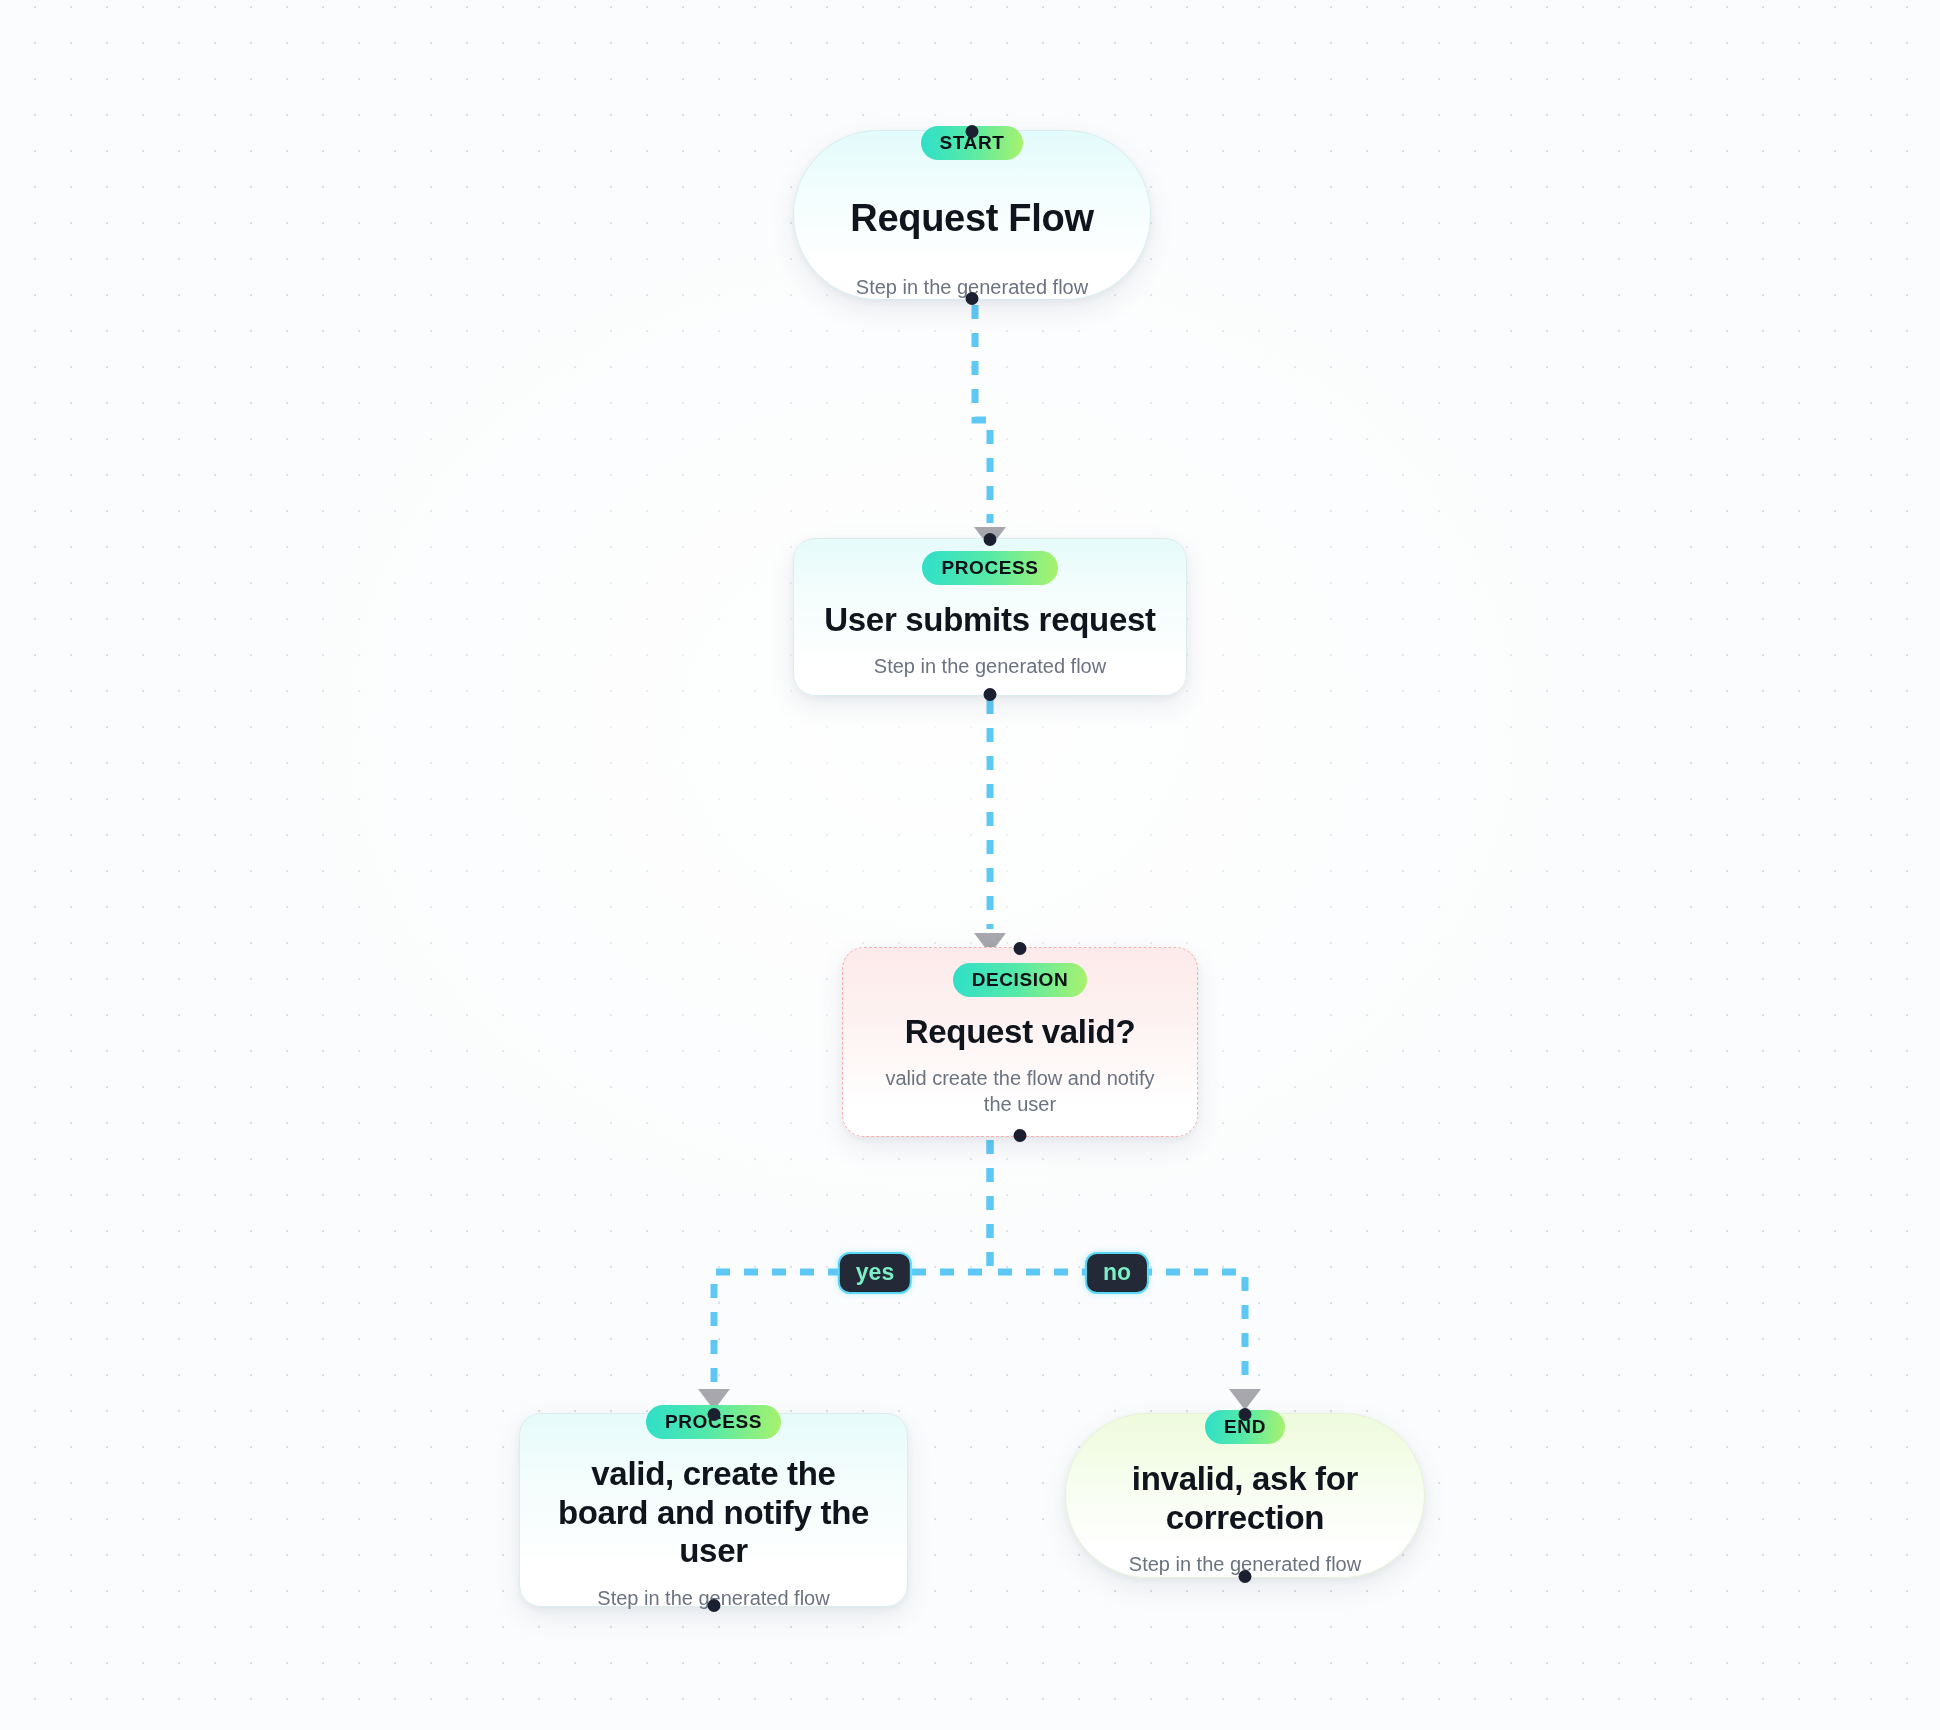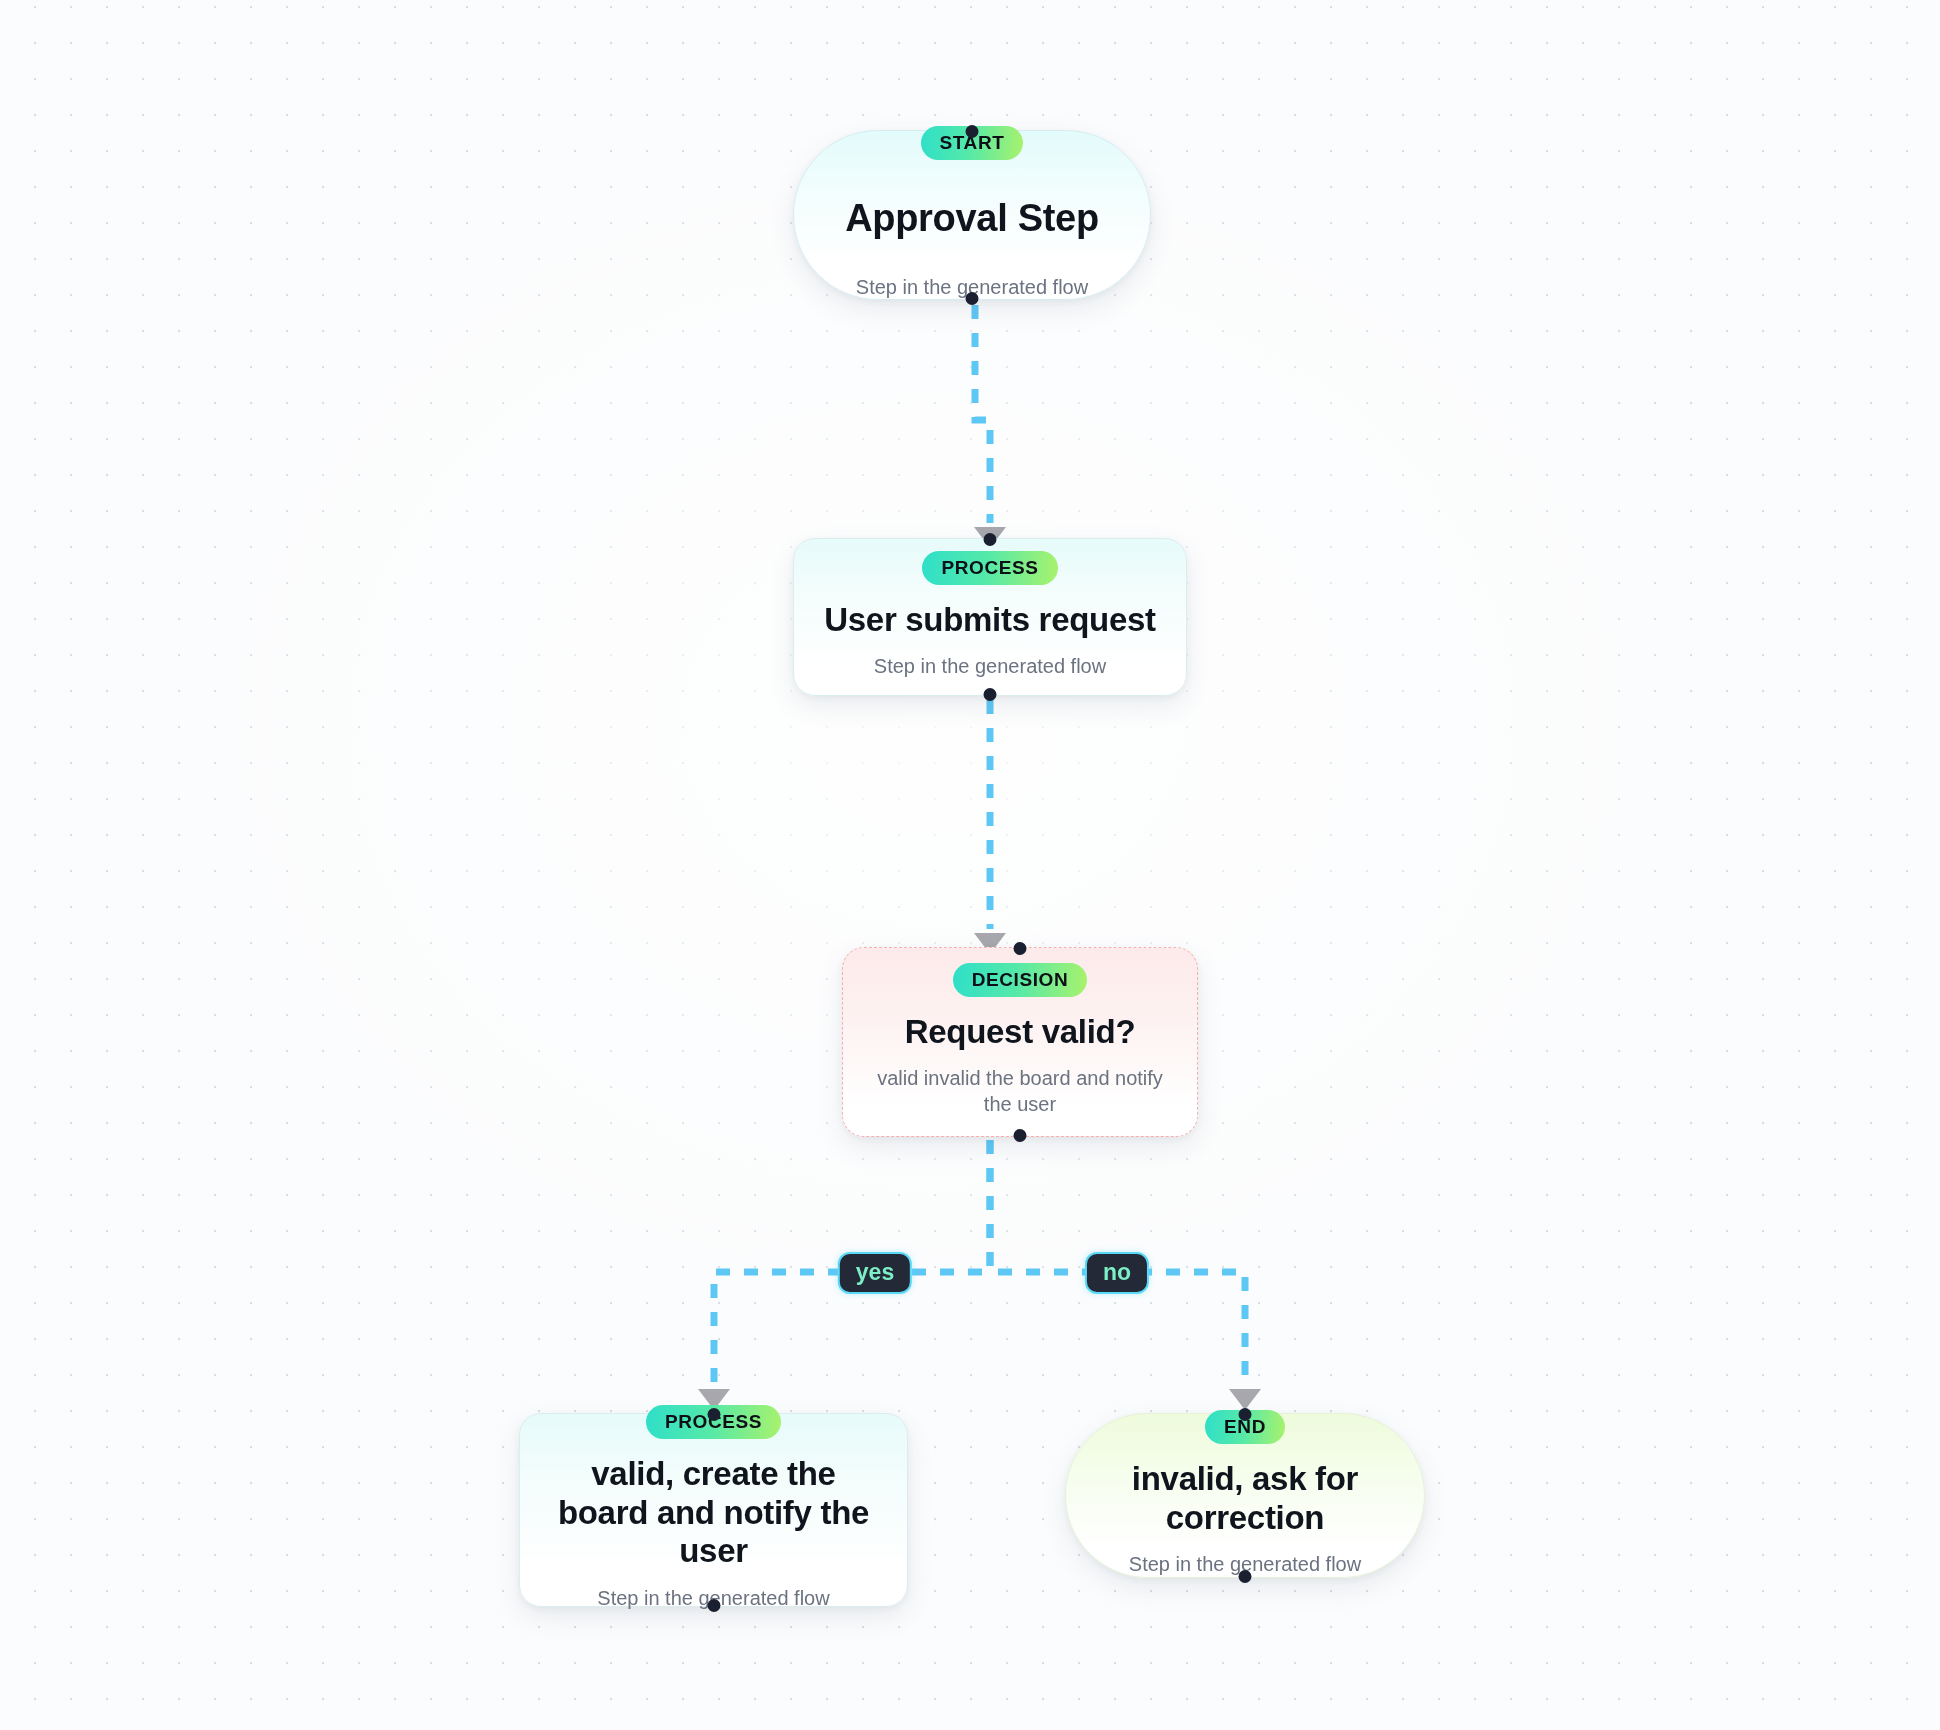--- a/index.html
+++ b/index.html
@@ -179,38 +179,38 @@
 
     <g>
       <path class="edge-path" d="M 990 1140 L 990 1272 L 1245 1272 L 1245 1385"></path>
       <polygon class="arrow-head" points="1229,1389 1261,1389 1245,1410"></polygon>
     </g>
   </svg>
 
   <div class="node shape-pill kind-start" style="left:793px; top:130px; width:358px; height:170px;gap:20px;">
     <span class="handle top"></span>
     <span class="node-badge">START</span>
-    <div class="node-title">Approval Step</div>
+    <div class="node-title">Request Flow</div>
     <div class="node-sub">Step in the generated flow</div>
     <span class="handle bottom"></span>
   </div>
 
   <div class="node shape-rect kind-process" style="left:793px; top:538px; width:394px; height:158px;">
     <span class="handle top"></span>
     <span class="node-badge">PROCESS</span>
     <div class="node-title">User submits request</div>
     <div class="node-sub">Step in the generated flow</div>
     <span class="handle bottom"></span>
   </div>
 
   <div class="node shape-rect kind-decision" style="left:810px; top:947px; width:356px; height:190px;">
     <span class="handle top"></span>
     <span class="node-badge">DECISION</span>
     <div class="node-title">Request valid?</div>
-    <div class="node-sub" style="max-width:300px;">valid invalid the board and notify the user</div>
+    <div class="node-sub" style="max-width:300px;">valid create the flow and notify the user</div>
     <span class="handle bottom"></span>
   </div>
 
   <div class="node shape-rect kind-process" style="left:519px; top:1413px; width:389px; height:194px;">
     <span class="handle top"></span>
     <span class="node-badge">PROCESS</span>
     <div class="node-title" style="max-width:340px;">valid, create the board and notify the user</div>
     <div class="node-sub">Step in the generated flow</div>
     <span class="handle bottom"></span>
   </div>

